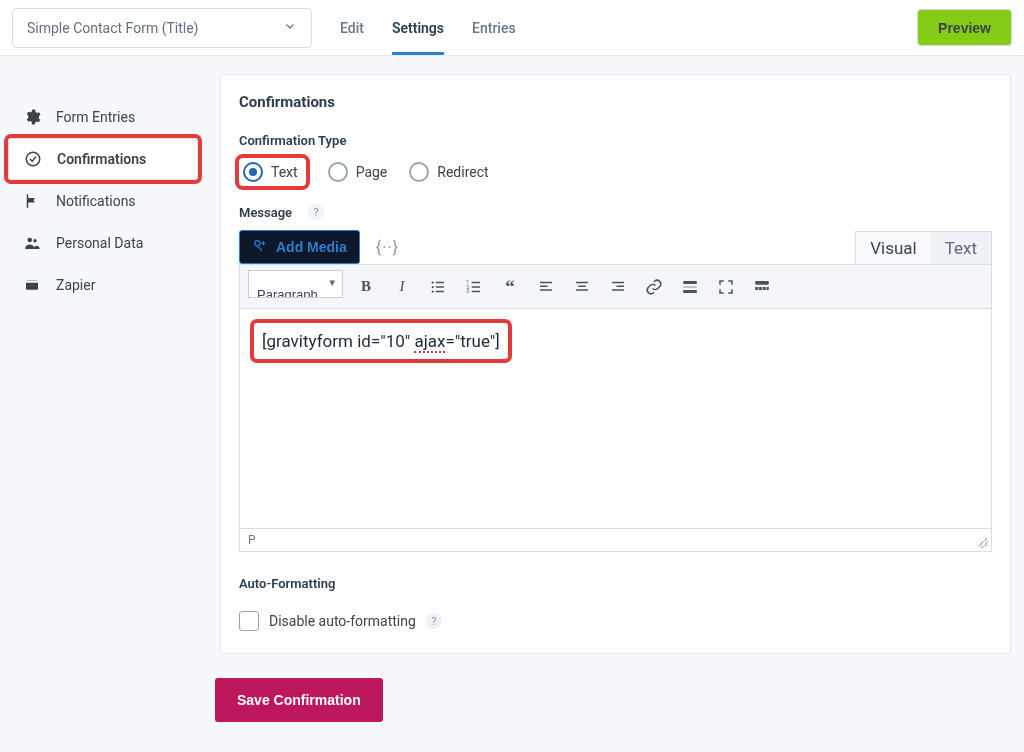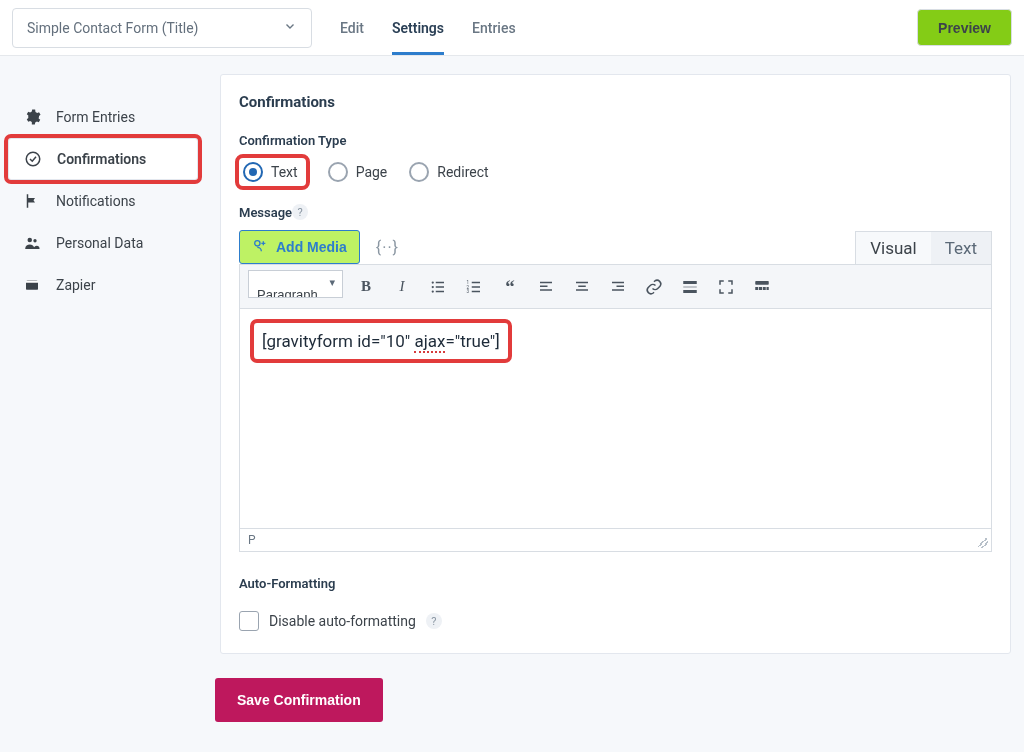--- a/index.html
+++ b/index.html
@@ -97,35 +97,35 @@
   .radio-opt { display:flex; align-items:center; gap:8px; cursor:pointer; font-size:14px; color:#3c434a;}
   .radio-opt .r {
     width:20px;height:20px;border:2px solid #9aa4b0;border-radius:50%;
     display:flex;align-items:center;justify-content:center;
   }
   .radio-opt.sel .r{ border-color:#2167b3; }
   .radio-opt.sel .r::after{ content:'';width:8px;height:8px;background:#2167b3;border-radius:50%; }
   .radio-opt.hilite { outline:4px solid #e23b3b; padding:4px 8px 4px 4px; border-radius:4px; }
 
   
-  .msg-label-row{ display:flex; align-items:flex-end; gap:0; margin-bottom:10px; }
+  .msg-label-row{ display:flex; align-items:flex-end; gap:16px; margin-bottom:10px; }
   .help-q {
     width:16px;height:16px;border-radius:50%;display:inline-flex;align-items:center;justify-content:center;
     font-size:11px;color:#8a96a2;background:#eef1f5;cursor:pointer;
   }
 
   .editor-toolbar1{
     display:flex; gap:12px; align-items:center; margin-bottom:0;
   }
   .add-media-btn{
     display:flex;align-items:center;gap:8px;
     height:34px;padding:0 12px;
     border:1px solid #2d7dcc;border-radius:3px;
     color:#2d7dcc;font-size:14px;font-weight:600;
-    background:#bef264;cursor:pointer;
+    background:#0f172a;cursor:pointer;
   }
   .merge-tag{
     color:#8a96a2;font-size:16px;letter-spacing:1px;cursor:pointer;
     padding:0 4px;
   }
   .editor-mode-tabs{
     margin-left:auto;display:flex;
     border:1px solid #d8dde3;border-bottom:none;
   }
   .editor-mode{

